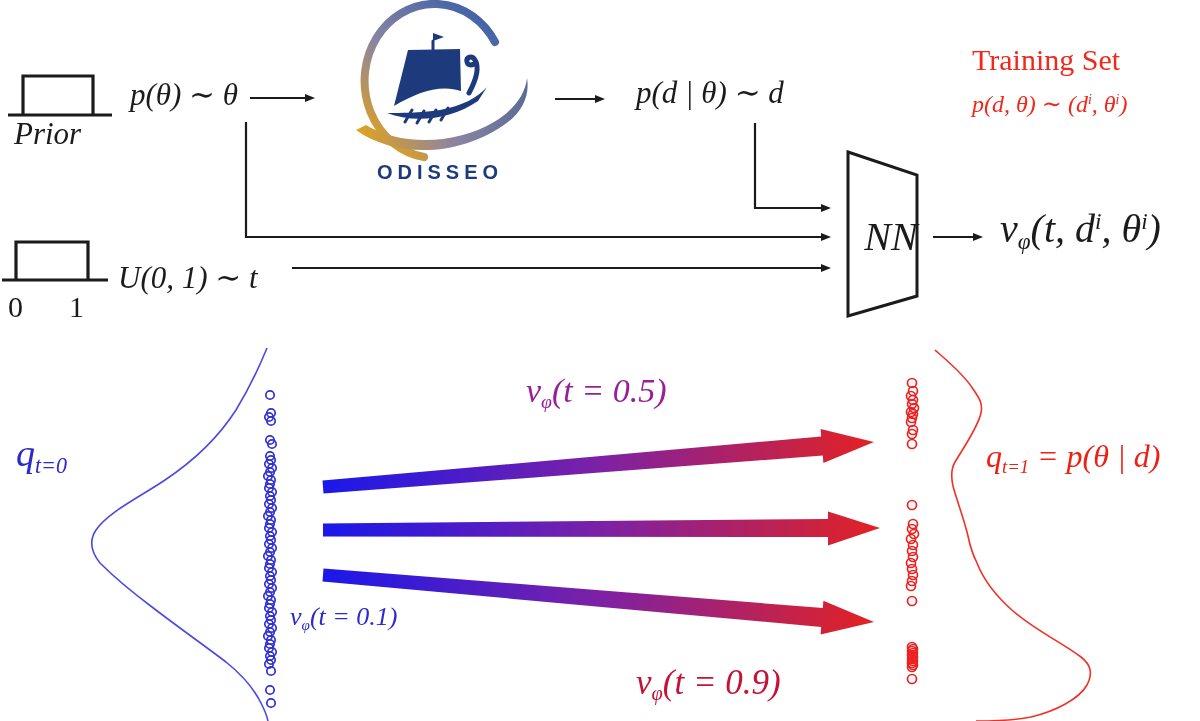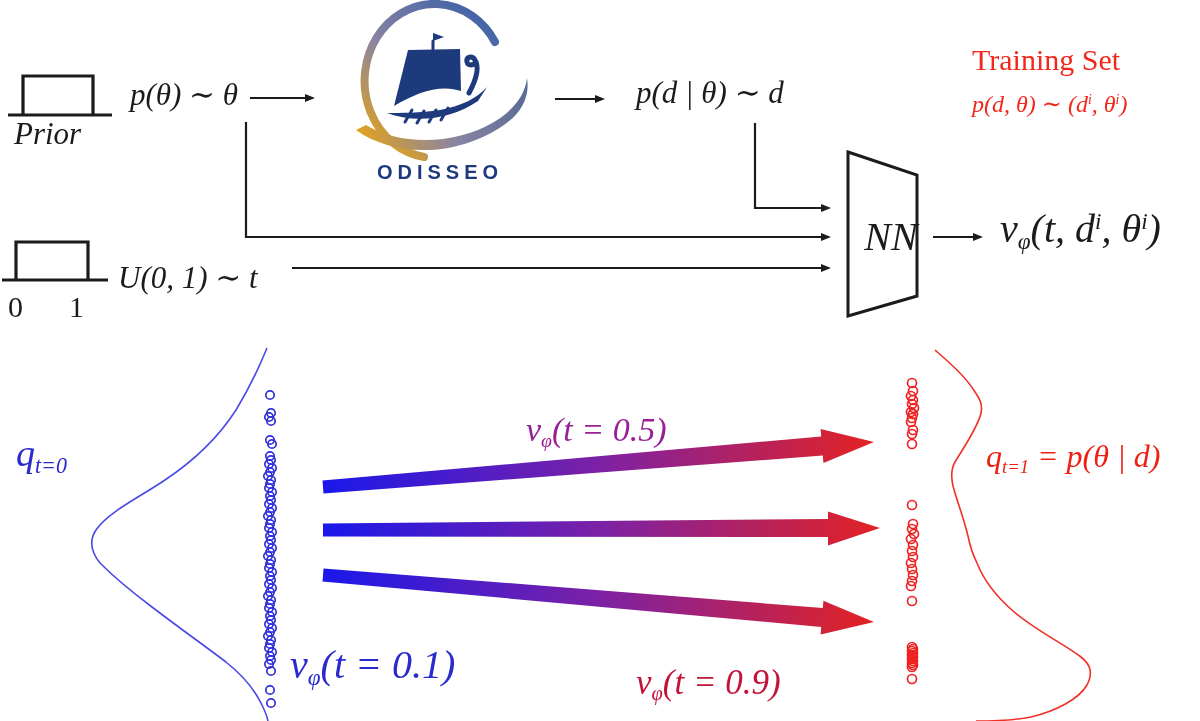--- a/index.html
+++ b/index.html
@@ -19,22 +19,22 @@
   .ptheta{left:130px;top:79px;font-size:31px;}
   .pdtheta{left:612px;top:77px;font-size:31px;margin-left:24px;}
   .u01{left:118px;top:243px;font-size:31px;margin-top:19px;}
   .nn{left:848px;top:216px;width:86px;text-align:center;font-size:40px;}
   .out{left:1000px;top:208px;font-size:40px;}
   .training{left:972px;top:44px;width:224px;text-align:left;color:var(--c-training-red);}
   .training .title{font-size:30px;}
   .training .frm{font-size:24px;font-style:italic;margin-top:16px;}
   .q0{left:16px;top:434px;font-size:38px;color:var(--c-blue-label);}
   .q1{left:986px;top:440px;font-size:32px;color:var(--c-red-label);}
-  .v05{left:526px;top:373px;font-size:34px;color:var(--c-purple-label);margin-top:39px;}
-  .v01{left:290px;top:603px;font-size:40px;color:var(--c-blue-label);margin-top:41px;}
+  .v05{left:526px;top:373px;font-size:34px;color:var(--c-purple-label);}
+  .v01{left:290px;top:603px;font-size:26px;color:var(--c-blue-label);}
   .v09{left:636px;top:665px;font-size:35px;color:var(--c-crimson-label);}
   .wordmark{left:368px;top:162px;width:144px;text-align:center;font-style:normal;
             font-family:"Liberation Sans","DejaVu Sans",sans-serif;font-size:20px;
             letter-spacing:5px;color:var(--c-navy);font-weight:600;}
 
   
   .ink-line{stroke:var(--c-ink);stroke-width:2.2;fill:none;}
   .ink-thick{stroke:var(--c-ink);stroke-width:3.2;fill:none;stroke-linejoin:miter;}
   .nn-box{stroke:var(--c-ink);stroke-width:3;fill:#fff;}
   .blue-curve{stroke:var(--c-blue-curve);stroke-width:1.6;fill:none;}

